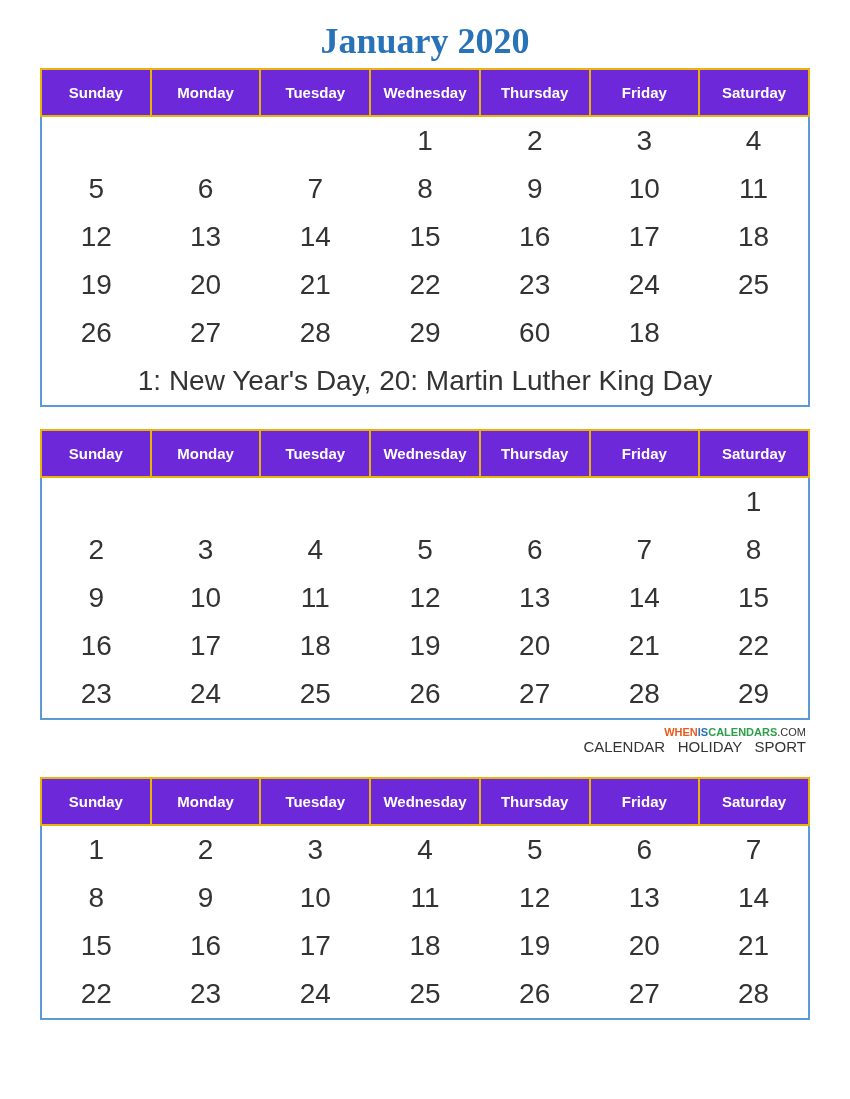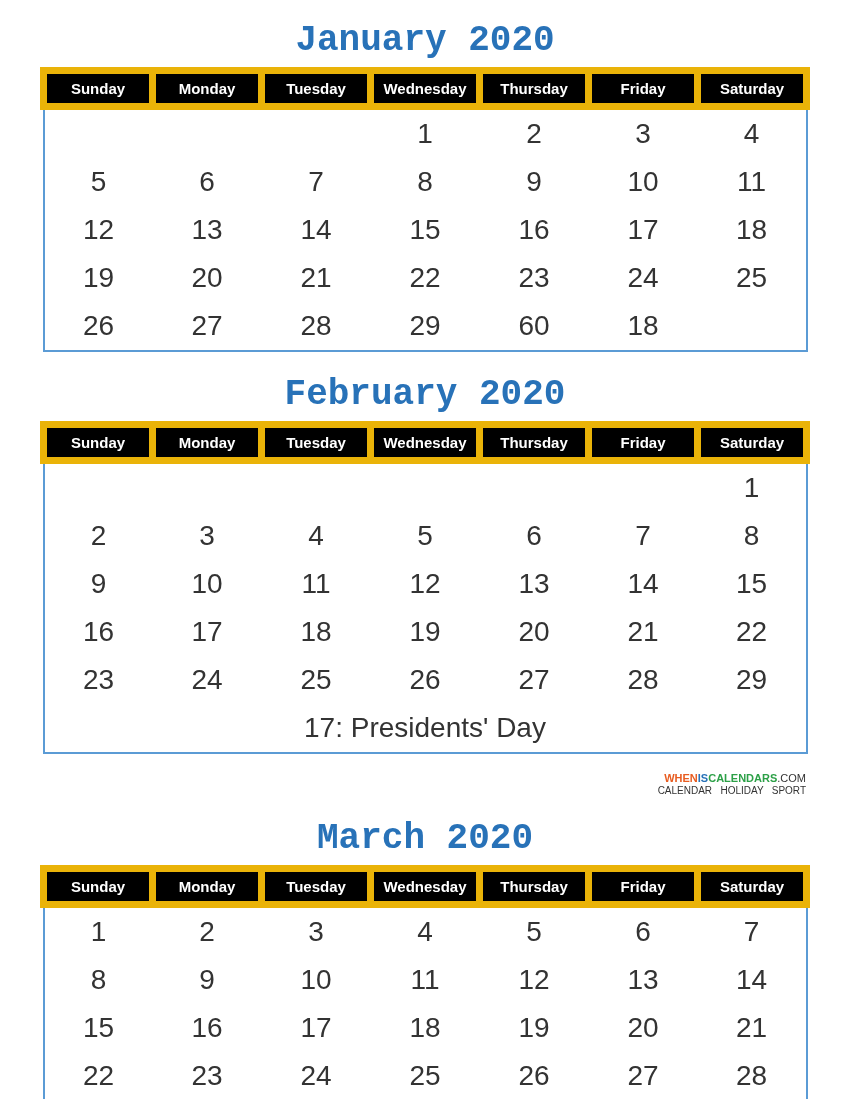--- a/index.html
+++ b/index.html
@@ -14,37 +14,37 @@
     .calendar-section {
       margin-bottom: 22px;
     }
 
     .month-title {
       text-align: center;
       font-size: 36px;
       font-weight: bold;
       color: #2872b8;
       margin-bottom: 6px;
-      font-family: Liberation Mono, monospace;
+      font-family: Liberation Serif, serif;
     }
 
     .cal-table {
       width: 100%;
       border-collapse: collapse;
       border: 2px solid #5b9bd5;
     }
 
     .cal-table thead tr th {
-      background-color: #000000;
+      background-color: #6d28d9;
       color: #ffffff;
       text-align: center;
-      padding: 6px 2px;
+      padding: 14px 2px;
       font-size: 15px;
       font-weight: bold;
-      border: 7px solid #eab308;
+      border: 2px solid #eab308;
     }
 
     .cal-table tbody tr td {
       text-align: center;
       padding: 8px 2px;
       font-size: 28px;
       color: #333333;
       border: none;
       width: calc(100% / 7);
     }
@@ -57,29 +57,29 @@
       font-size: 12px;
       color: #555;
       padding: 4px 6px;
       text-align: center;
     }
 
     .watermark {
       text-align: right;
       font-size: 11px;
       color: #333;
-      margin-top: 18px;
+      margin-top: 6px;
       margin-bottom: 2px;
       padding-right: 4px;
     }
 
     .watermark span.when { color: #e85c20; font-weight: bold; }
     .watermark span.is { color: #2872b8; font-weight: bold; }
     .watermark span.cal { color: #2ca047; font-weight: bold; }
-    .watermark span.rest { color: #333; font-size: 10px; }
+    .watermark span.rest { color: #333; font-size: 15px; }
   </style>
 </head>
 <body>
 
 <div id="app">
     <div class="calendar-section">
       <h2 class="month-title">January 2020</h2>
       <table class="cal-table">
         <thead>
           <tr>
@@ -131,25 +131,27 @@
           </tr>
           <tr>
             <td>26</td>
             <td>27</td>
             <td>28</td>
             <td>29</td>
             <td>60</td>
             <td>18</td>
             <td class="empty"></td>
           </tr>
+          <tr class="holidays-row">
+            <td colspan="7">1: New Year's Day, 20: Martin Luther King Day</td>
+          </tr>
         </tbody>
       </table>
     </div>
     <div class="calendar-section">
-      <h2 class="month-title">February 2020</h2>
       <table class="cal-table">
         <thead>
           <tr>
             <th>Sunday</th>
             <th>Monday</th>
             <th>Tuesday</th>
             <th>Wednesday</th>
             <th>Thursday</th>
             <th>Friday</th>
             <th>Saturday</th>
@@ -194,29 +196,25 @@
           </tr>
           <tr>
             <td>23</td>
             <td>24</td>
             <td>25</td>
             <td>26</td>
             <td>27</td>
             <td>28</td>
             <td>29</td>
           </tr>
-          <tr class="holidays-row">
-            <td colspan="7">17: Presidents' Day</td>
-          </tr>
         </tbody>
       </table>
       <div class="watermark"><span class="when">WHEN</span><span class="is">IS</span><span class="cal">CALENDARS</span><span>.COM</span><br><span class="rest">CALENDAR &nbsp; HOLIDAY &nbsp; SPORT</span></div>
     </div>
     <div class="calendar-section">
-      <h2 class="month-title">March 2020</h2>
       <table class="cal-table">
         <thead>
           <tr>
             <th>Sunday</th>
             <th>Monday</th>
             <th>Tuesday</th>
             <th>Wednesday</th>
             <th>Thursday</th>
             <th>Friday</th>
             <th>Saturday</th>

